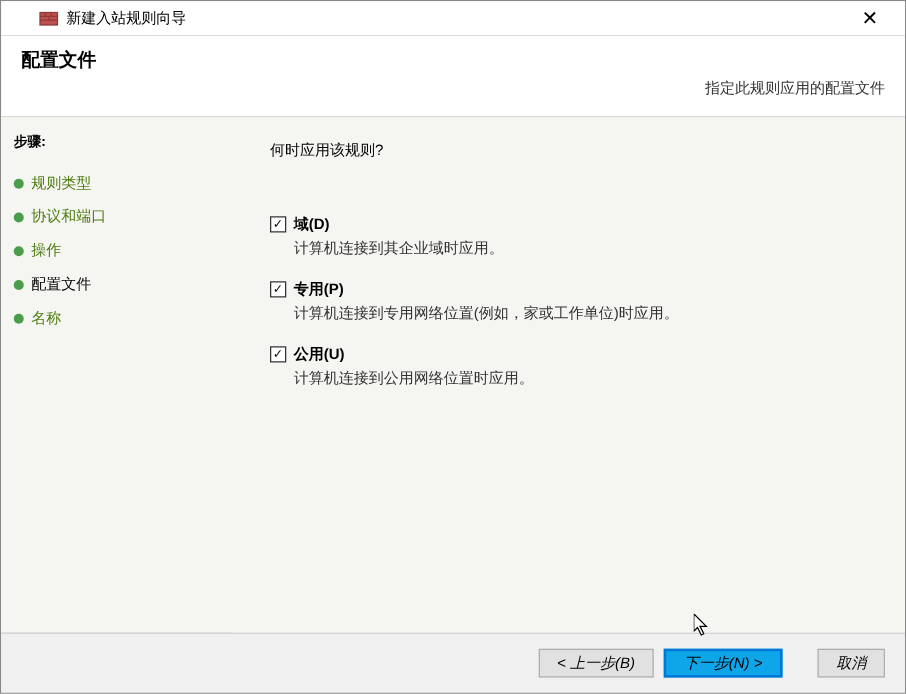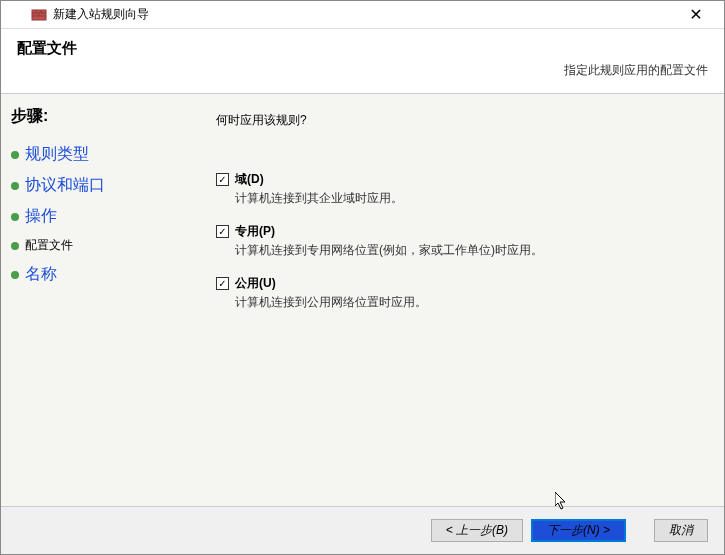--- a/index.html
+++ b/index.html
@@ -77,42 +77,42 @@
       display: flex;
       background: #f5f5f2;
       min-height: 0;
     }
     .sidebar {
       width: 185px;
       padding: 12px 10px;
       background: #f5f5f2;
     }
     .sidebar-heading {
-      font-size: 16px;
+      font-size: 11px;
       font-weight: bold;
       color: #000;
       margin-bottom: 12px;
     }
     .step-item {
       display: flex;
       align-items: center;
       gap: 6px;
       padding: 5px 0;
       cursor: pointer;
     }
     .step-bullet {
       width: 8px;
       height: 8px;
       border-radius: 50%;
       background: #4a9d4a;
       flex-shrink: 0;
     }
     .step-label-link {
-      color: #1d4ed8;
-      font-size: 16px;
+      color: #4d7c0f;
+      font-size: 12px;
     }
     .step-label-current {
       color: #000;
       font-size: 12px;
     }
     .main-content {
       flex: 1;
       padding: 18px 30px;
       background: #f5f5f2;
       position: relative;
@@ -169,21 +169,21 @@
       border: 1px solid #adadad;
       font-size: 12px;
       font-family: inherit;
       cursor: pointer;
       display: inline-flex;
       align-items: center;
       justify-content: center;
       font-style: italic;
     }
     .btn-primary {
-      background: #1d4ed8;
+      background: #0ea5e9;
       border: 2px solid #0078d7;
     }
     .gap {
       width: 12px;
     }
     .cursor-arrow {
       position: absolute;
       bottom: 38px;
       right: 155px;
       font-size: 16px;

